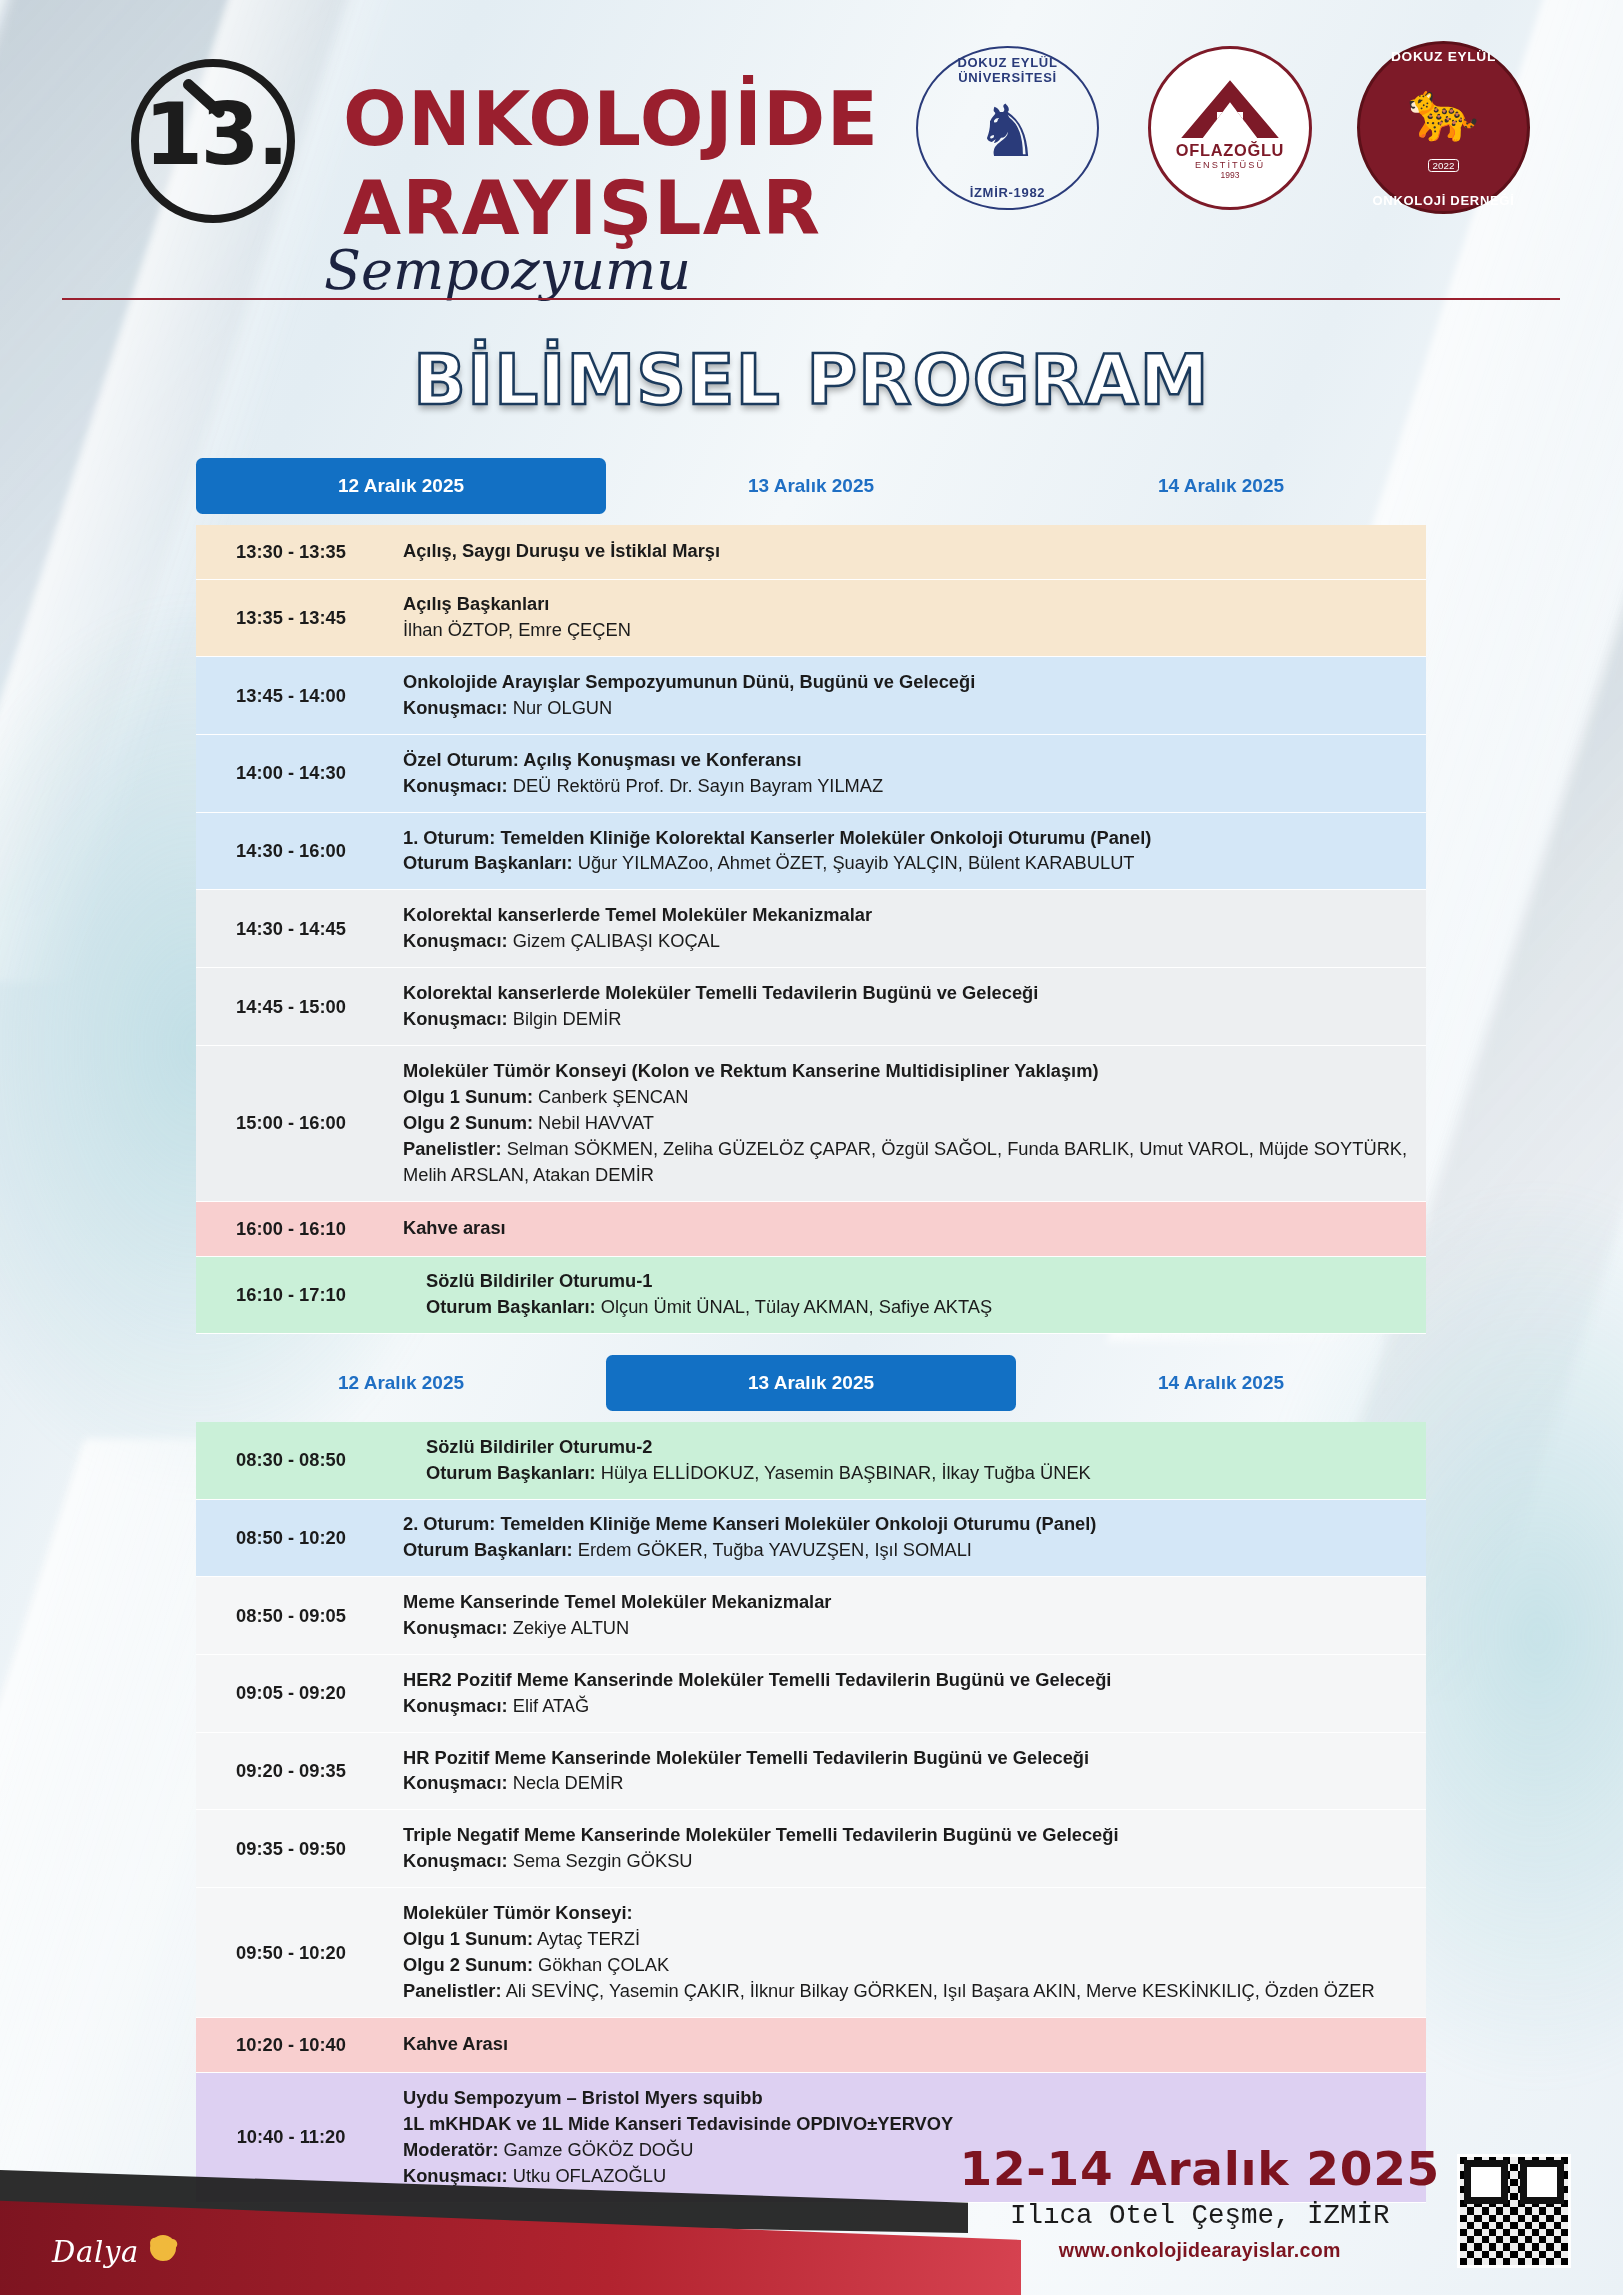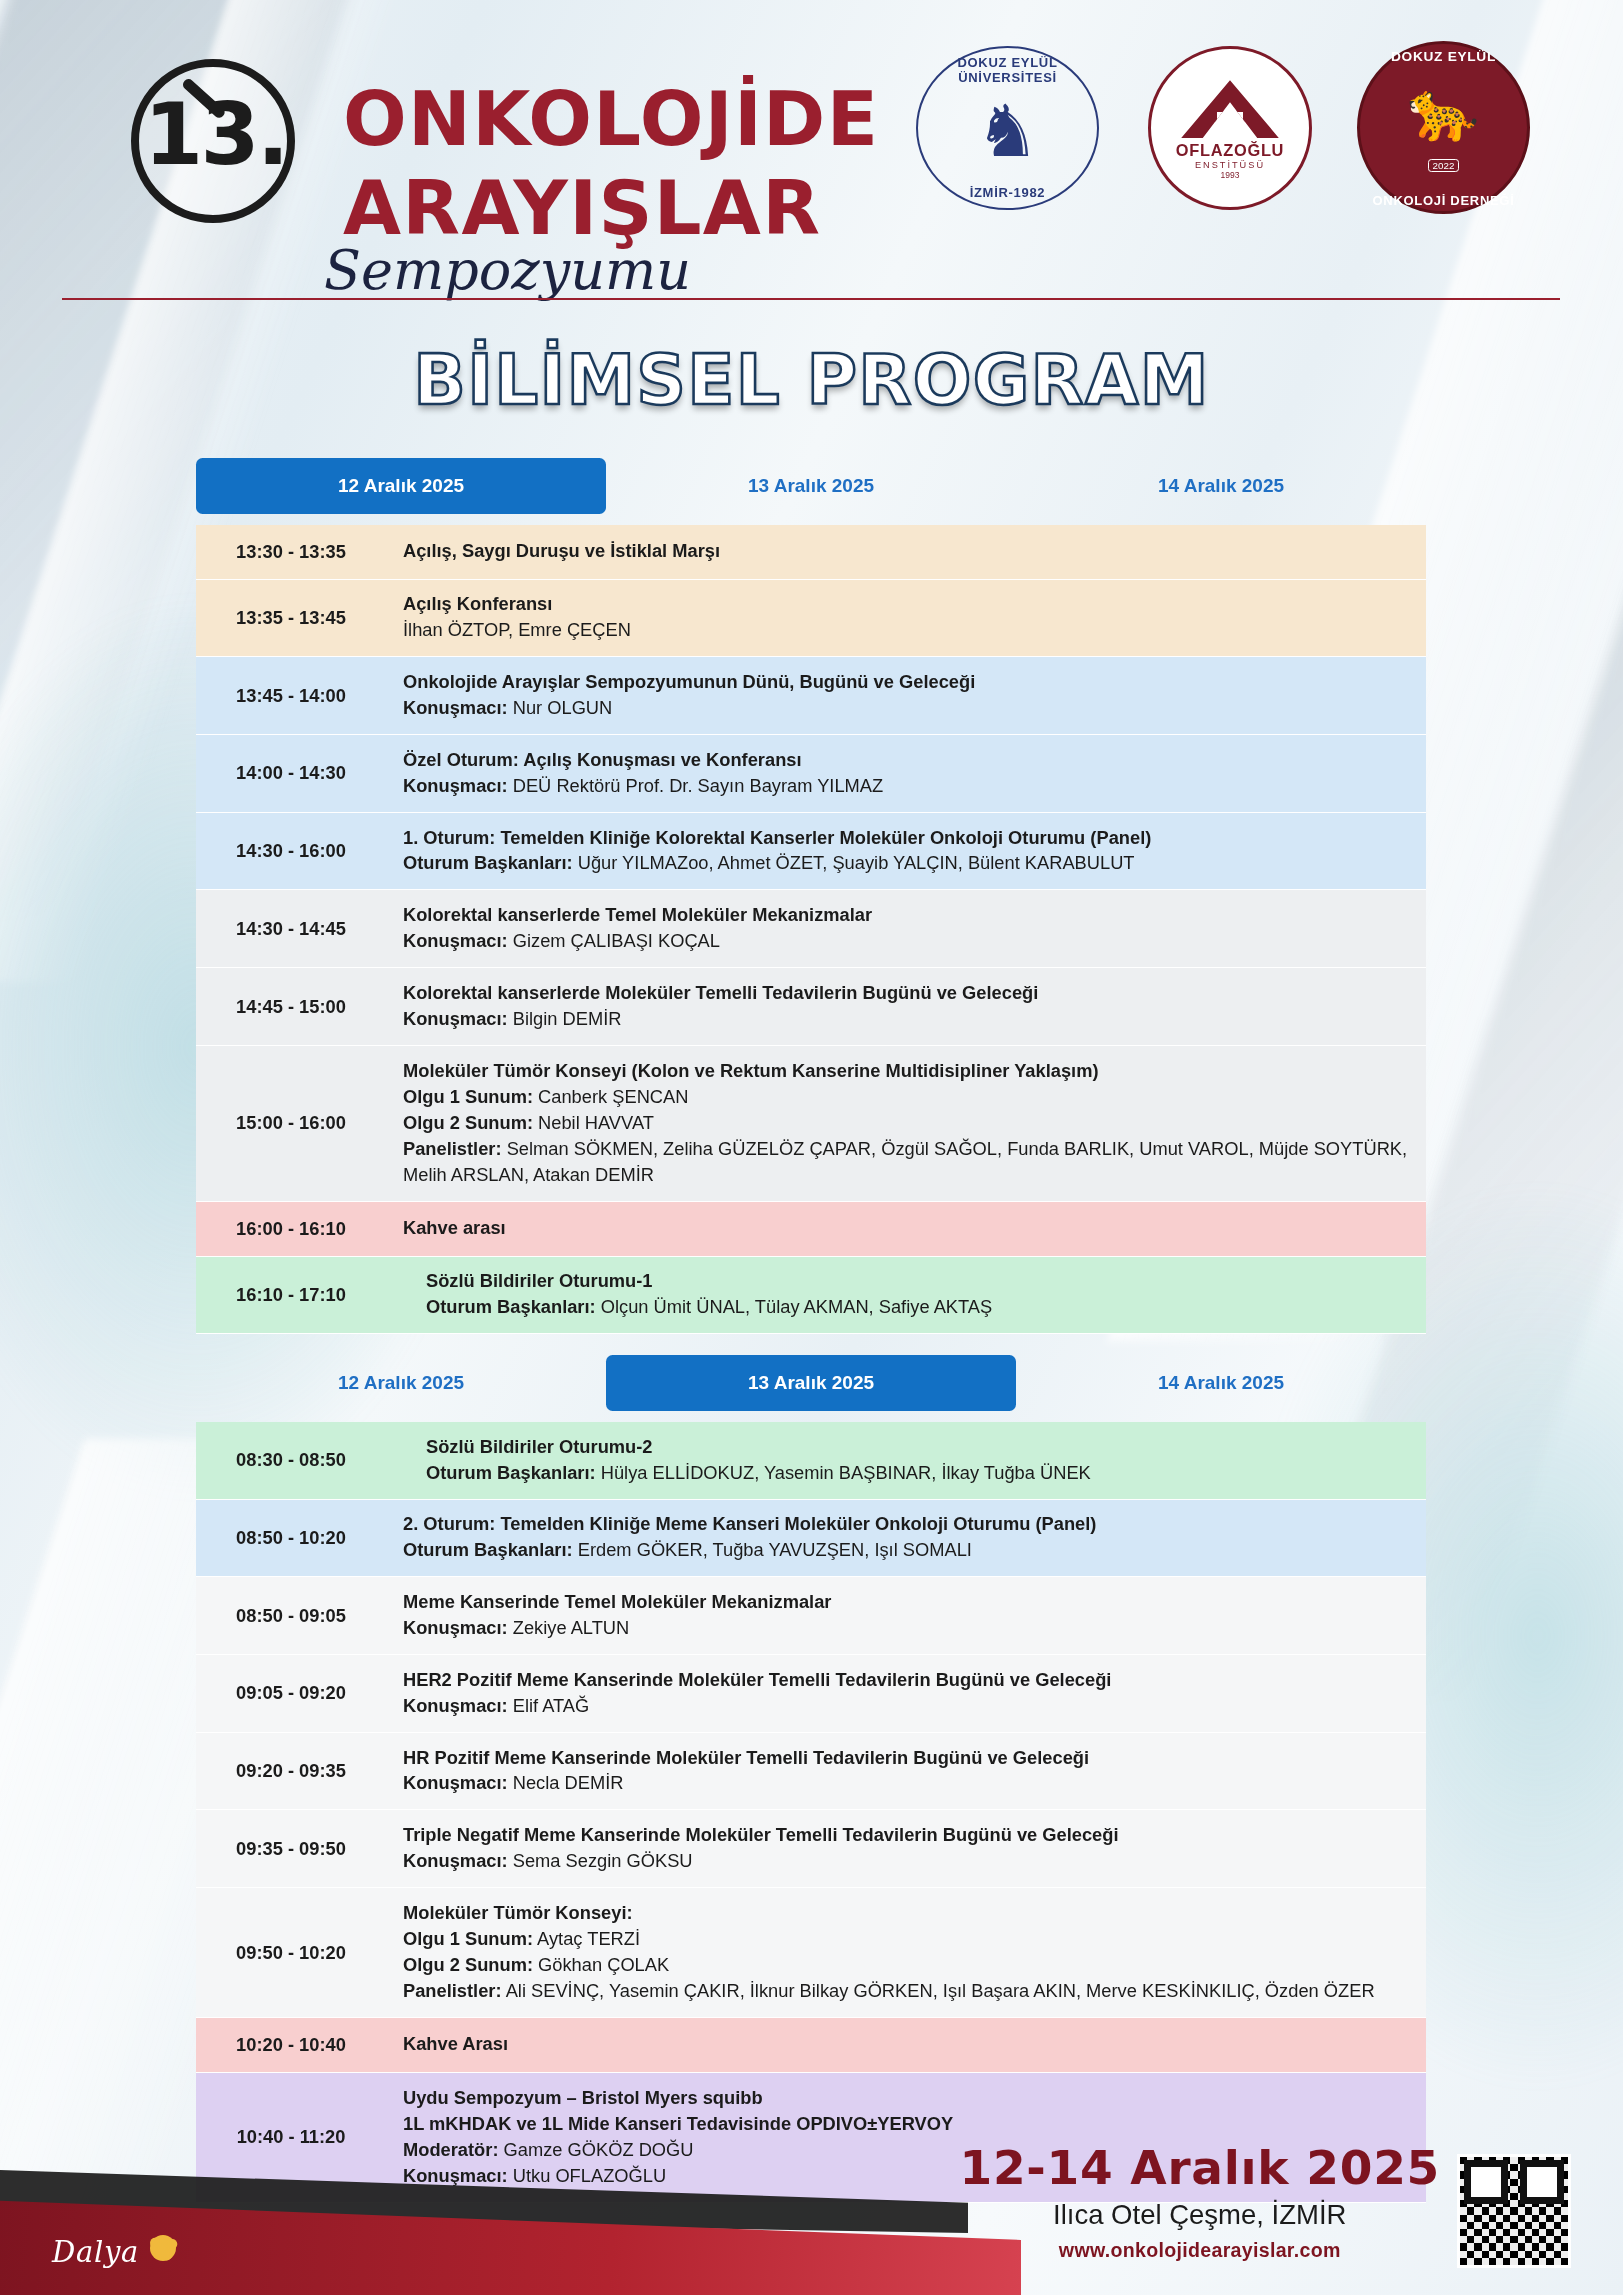--- a/index.html
+++ b/index.html
@@ -175,21 +175,21 @@
   .dalya-flower {
     position:absolute; left:150px; bottom:34px; width:26px; height:26px;
     background:#f0b93c; border-radius:50%;
     box-shadow: 9.2px -3.9px 0 -7.9px #f0b93c, -7.9px -5.2px 0 -7.9px #f0b93c, 3.9px 7.9px 0 -8.5px #f0b93c;
   }
   .footer-right { position:absolute; right:183px; bottom:33px; text-align:center; }
   .fr-date {
     font-family:"DejaVu Sans", sans-serif;
     font-size:47px; font-weight:bold; color:#7d1420; letter-spacing:0.7px;
   }
-  .fr-place { font-size:27.5px; color:#1b1b1b; margin-top:3.9px; }
+  .fr-place { font-size:27.5px; color:#1b1b1b; margin-top:3.9px;font-family:Liberation Mono, monospace; }
   .fr-url { font-size:19.6px; font-weight:bold; color:#7d1420; margin-top:7.9px; letter-spacing:0.3px;}
   .qr {
     position:absolute; right:52px; bottom:27.5px; width:114px; height:114px;
     background:
       repeating-linear-gradient(0deg,#111 0 7.2px,#fff 7.2px 14.4px),
       repeating-linear-gradient(90deg,#111 0 7.2px,#fff 7.2px 14.4px);
     background-blend-mode: difference;
     border:3.9px solid #fff;
   }
   .qr::before, .qr::after {
@@ -263,21 +263,21 @@
     <div class="row c-cream">
       <div class="time">13:30 - 13:35</div>
       <div class="body">
         <div class="ln"><b>Açılış, Saygı Duruşu ve İstiklal Marşı</b><span class="reg"></span></div>
       </div>
     </div>
 
     <div class="row c-cream">
       <div class="time">13:35 - 13:45</div>
       <div class="body">
-        <div class="ln"><b>Açılış Konferansı</b><span class="reg"></span></div>
+        <div class="ln"><b>Açılış Başkanları</b><span class="reg"></span></div>
         <div class="ln"><b></b><span class="reg">İlhan ÖZTOP, Emre ÇEÇEN</span></div>
       </div>
     </div>
 
     <div class="row c-blue">
       <div class="time">13:45 - 14:00</div>
       <div class="body">
         <div class="ln"><b>Onkolojide Arayışlar Sempozyumunun Dünü, Bugünü ve Geleceği</b><span class="reg"></span></div>
         <div class="ln"><b>Konuşmacı:</b><span class="reg"> Nur OLGUN</span></div>
       </div>

